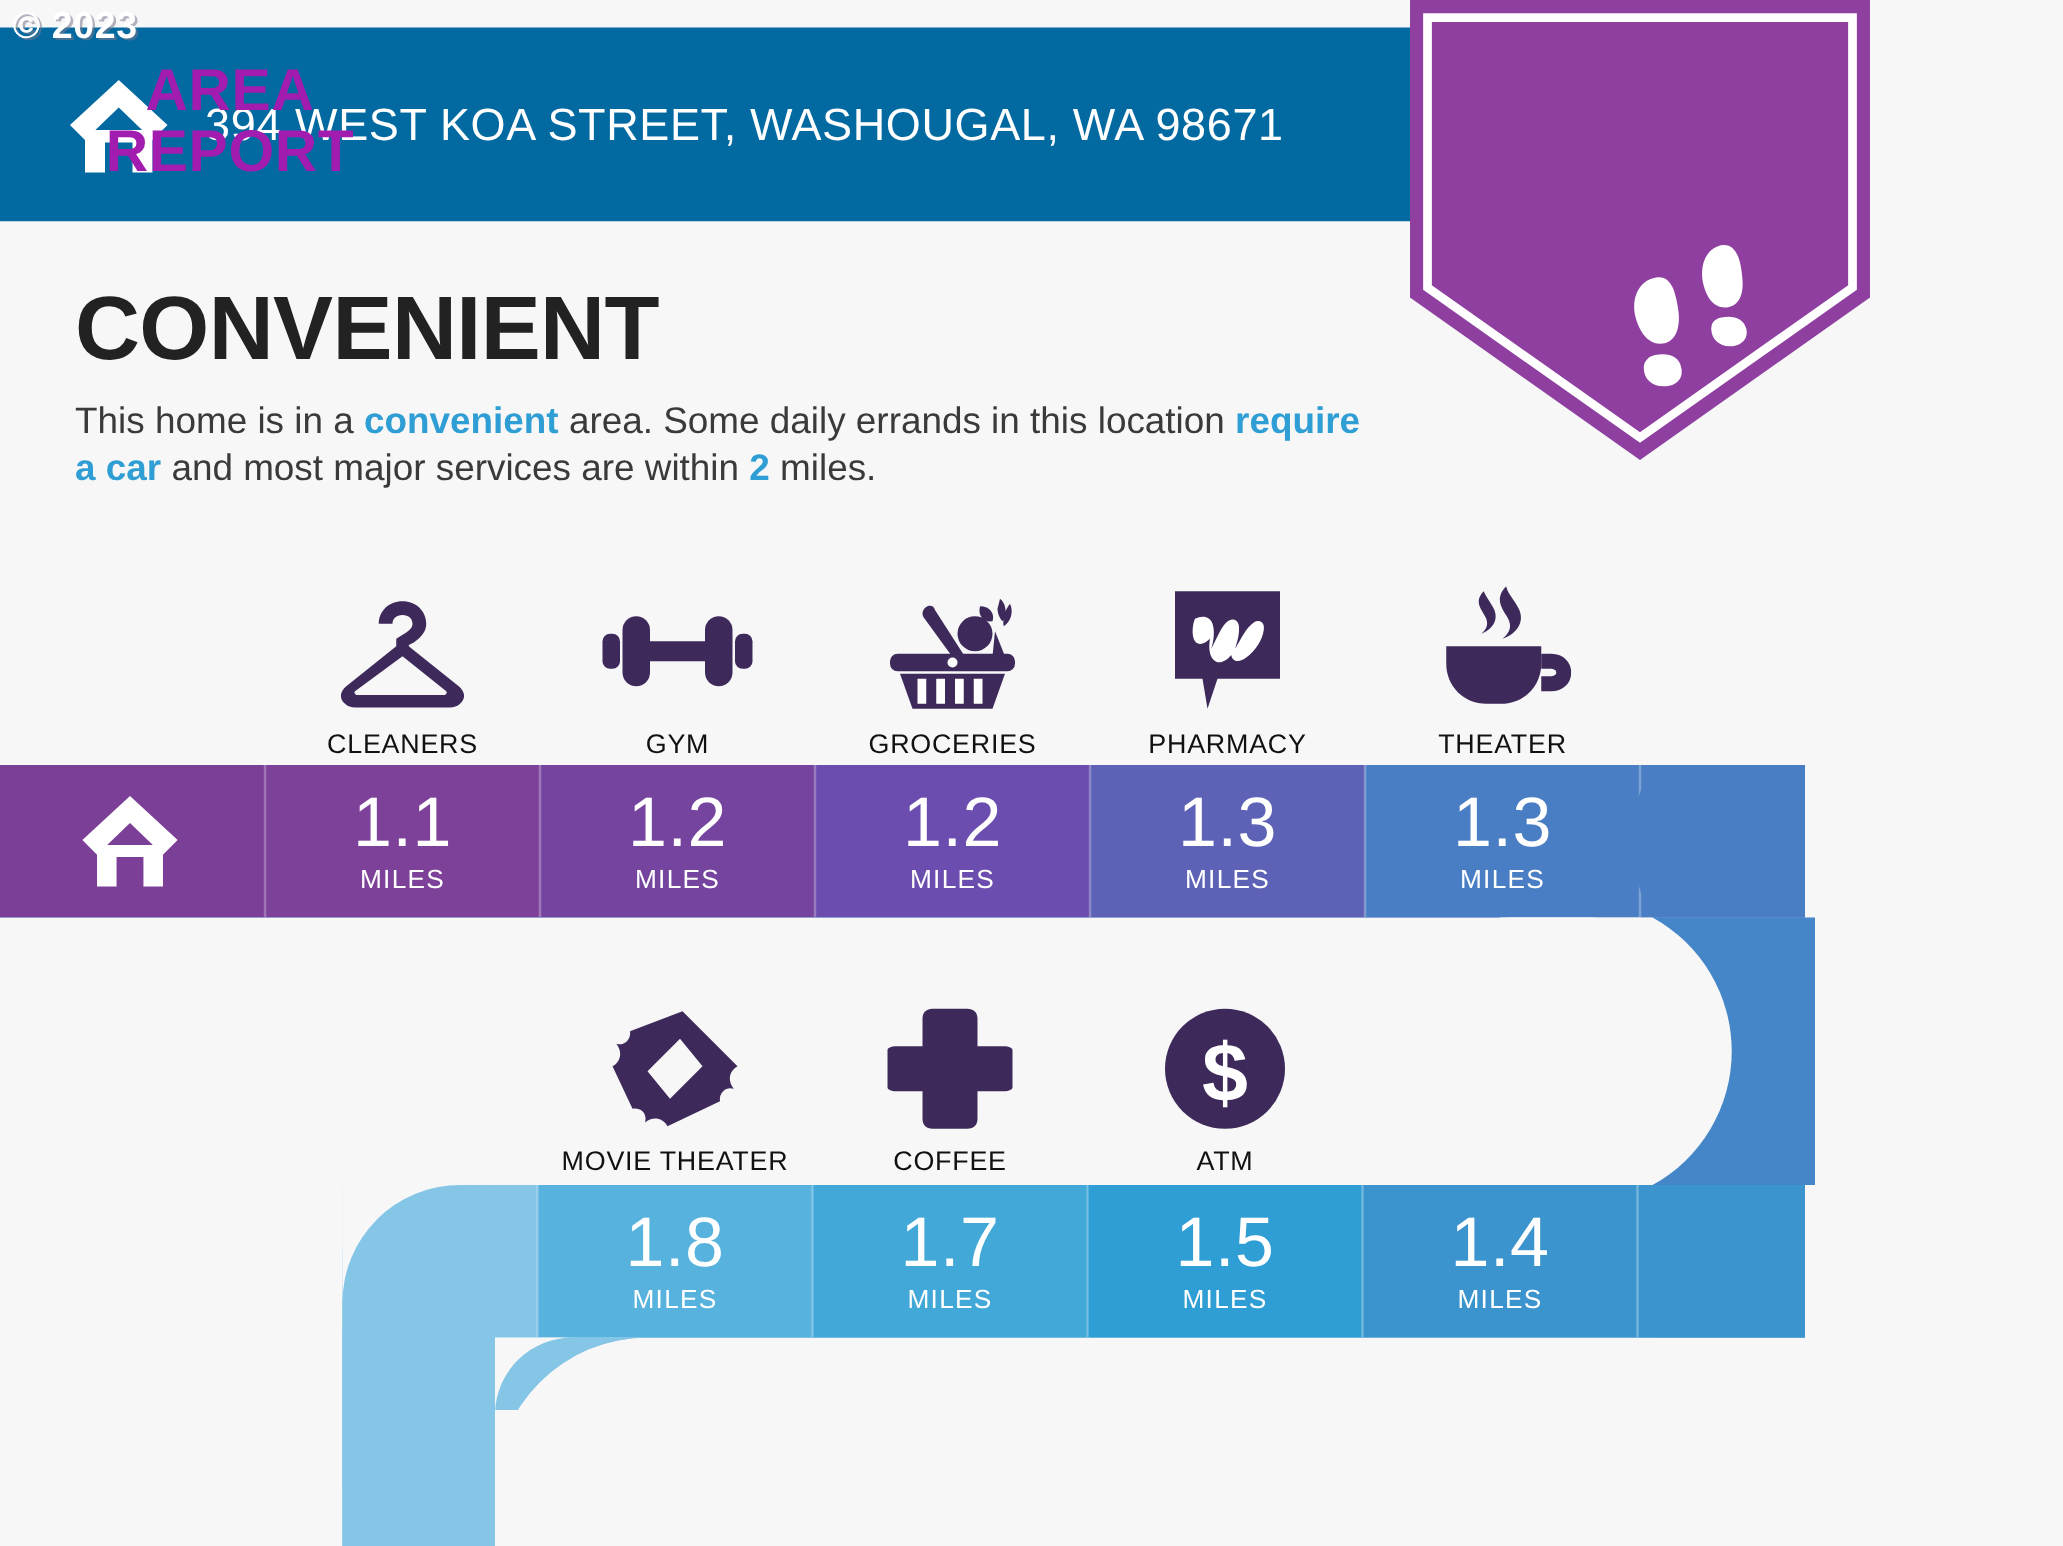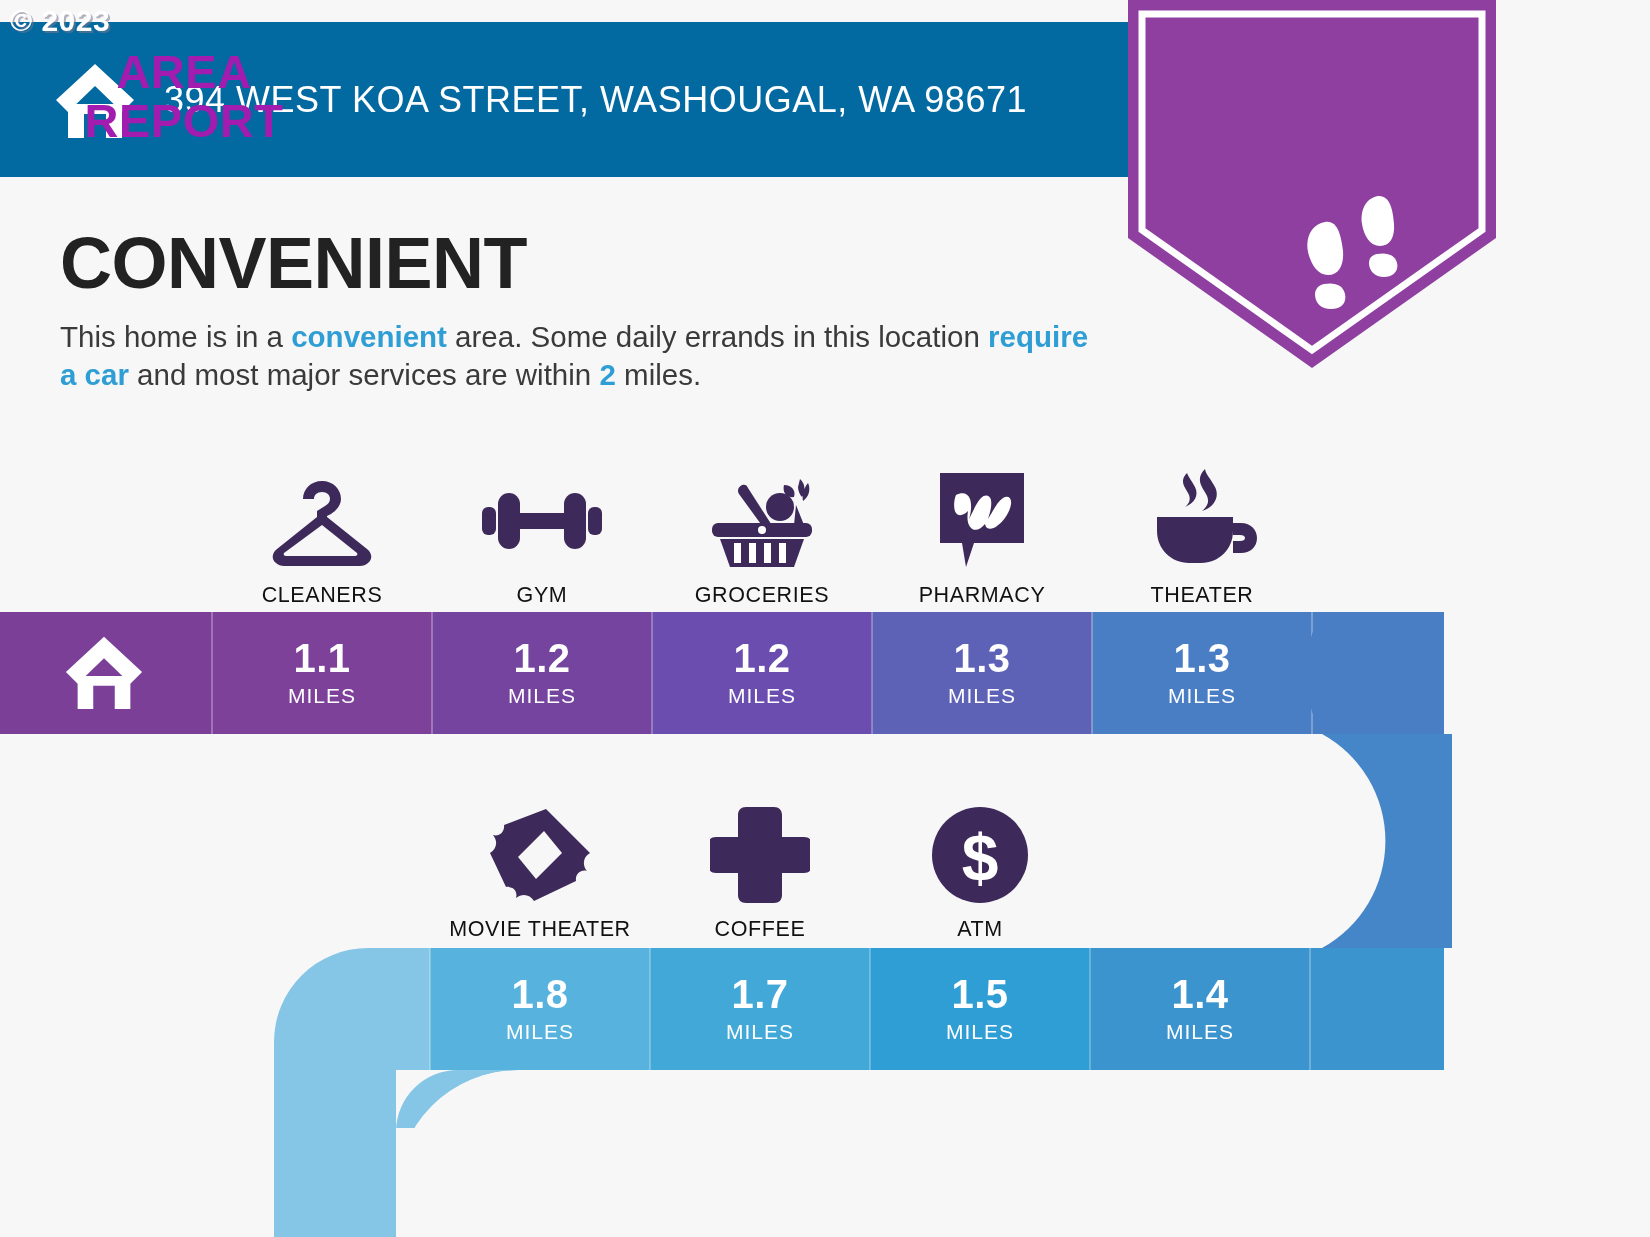--- a/index.html
+++ b/index.html
@@ -124,21 +124,21 @@
   
   .val-row { position: absolute; display: flex; z-index: 2; }
   .val-row.row1 { left: 212px; top: 612px; width: 1100px; height: 122px; }
   .val-row.row2 { left: 430px; top: 948px; width: 880px; height: 122px; }
   .val-cell {
     width: 220px;
     display: flex; flex-direction: column;
     align-items: center; justify-content: center;
     color: #ffffff;
   }
-  .val-num { font-size: 40px; font-weight: 700; line-height: 1; letter-spacing: 0.5px; }
+  .val-num { font-size: 56px; font-weight: 400; line-height: 1; letter-spacing: 0.5px; }
   .val-unit { font-size: 21px; margin-top: 6px; letter-spacing: 1px; }
 
   .home-in-bar {
     position: absolute;
     left: 62px; top: 632px;
     width: 84px; height: 80px;
     z-index: 2;
     display: flex; align-items: center; justify-content: center;
   }
 </style>

